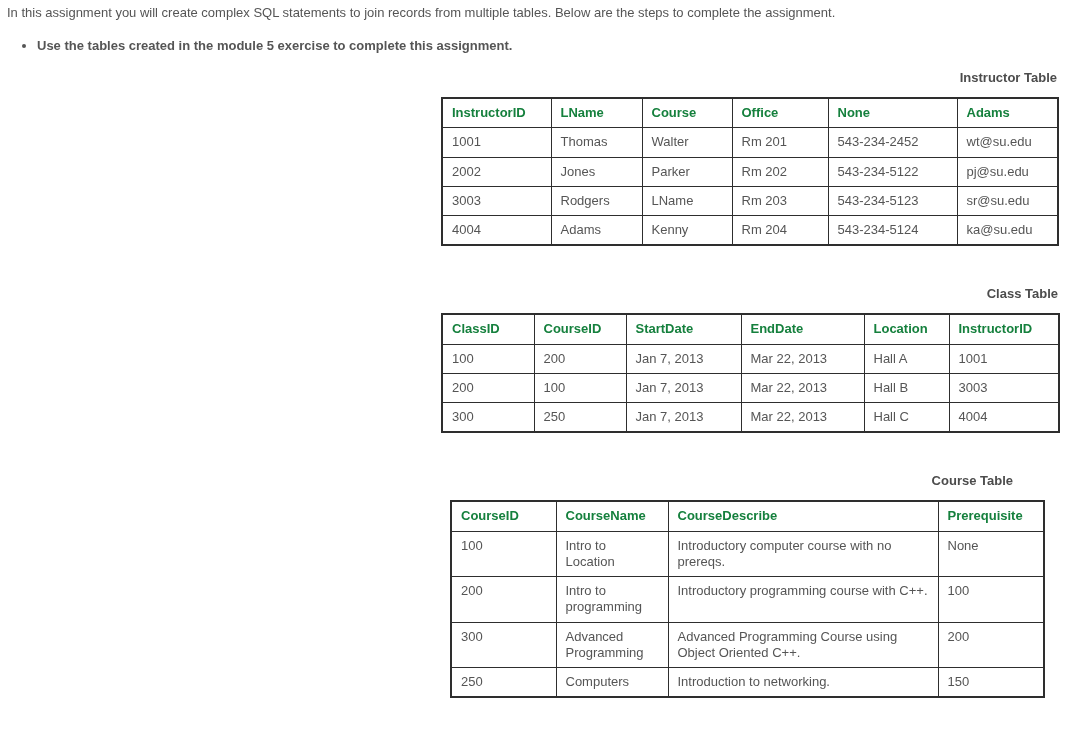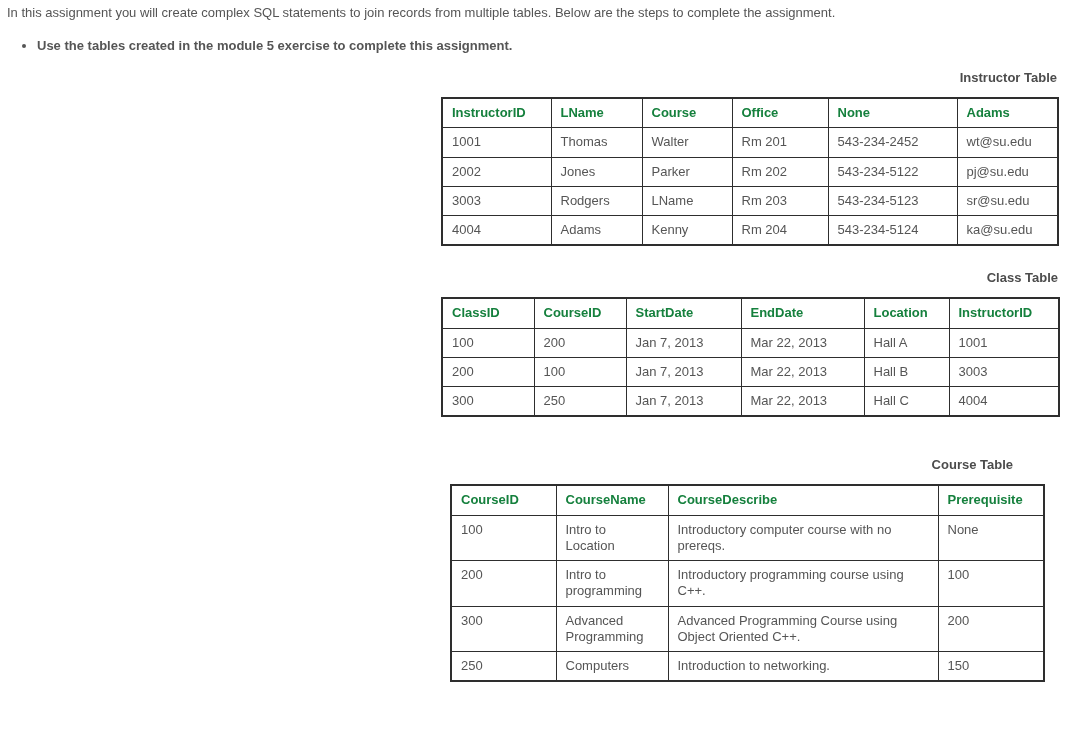--- a/index.html
+++ b/index.html
@@ -27,21 +27,21 @@
     padding-left: 37px;
   }
   .steps li {
     line-height: 1.35;
     font-weight: bold;
   }
   .tbl-section {
     box-sizing: border-box;
   }
   .sec-instructor { margin: 16px 0 0 441px; width: 616px; }
-  .sec-class      { margin: 24px 0 0 441px; width: 617px; }
+  .sec-class      { margin: 40px 0 0 441px; width: 617px; }
   .sec-course     { margin: 40px 0 0 450px; width: 563px; }
   .tbl-title {
     text-align: right;
     font-weight: bold;
     color: #4c4c4c;
     margin-bottom: 12px;
   }
   table.data-table {
     border-collapse: collapse;
     table-layout: fixed;
@@ -204,21 +204,21 @@
       <tbody>
           <tr>
             <td>100</td>
             <td>Intro to Location</td>
             <td>Introductory computer course with no prereqs.</td>
             <td>None</td>
           </tr>
           <tr>
             <td>200</td>
             <td>Intro to programming</td>
-            <td>Introductory programming course using C++.</td>
+            <td>Introductory programming course with C++.</td>
             <td>100</td>
           </tr>
           <tr>
             <td>300</td>
             <td>Advanced Programming</td>
             <td>Advanced Programming Course using Object Oriented C++.</td>
             <td>200</td>
           </tr>
           <tr>
             <td>250</td>

